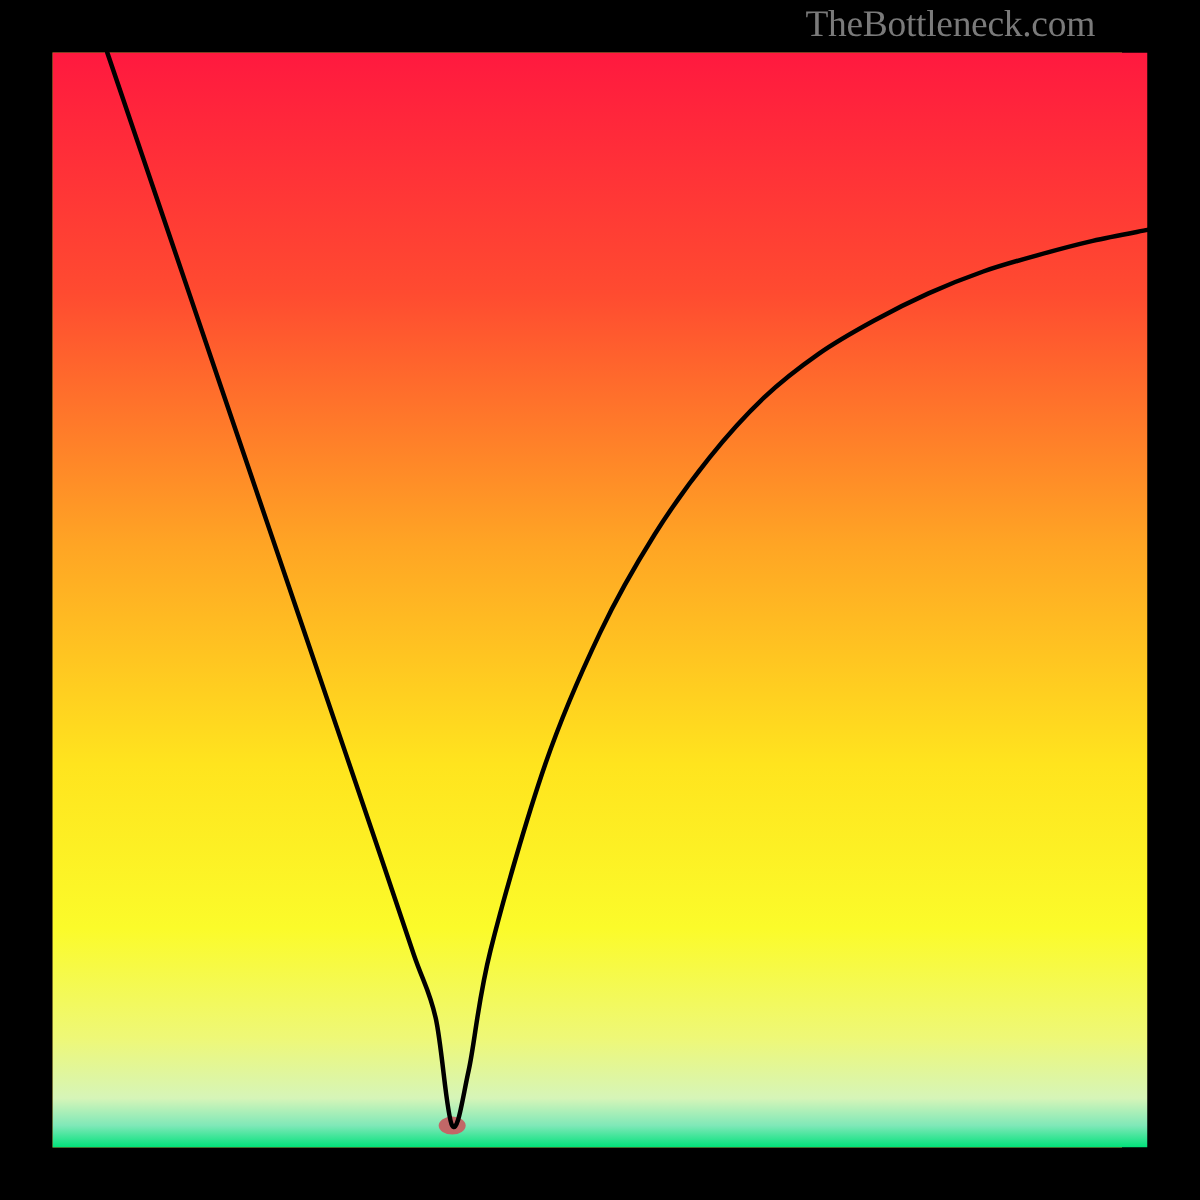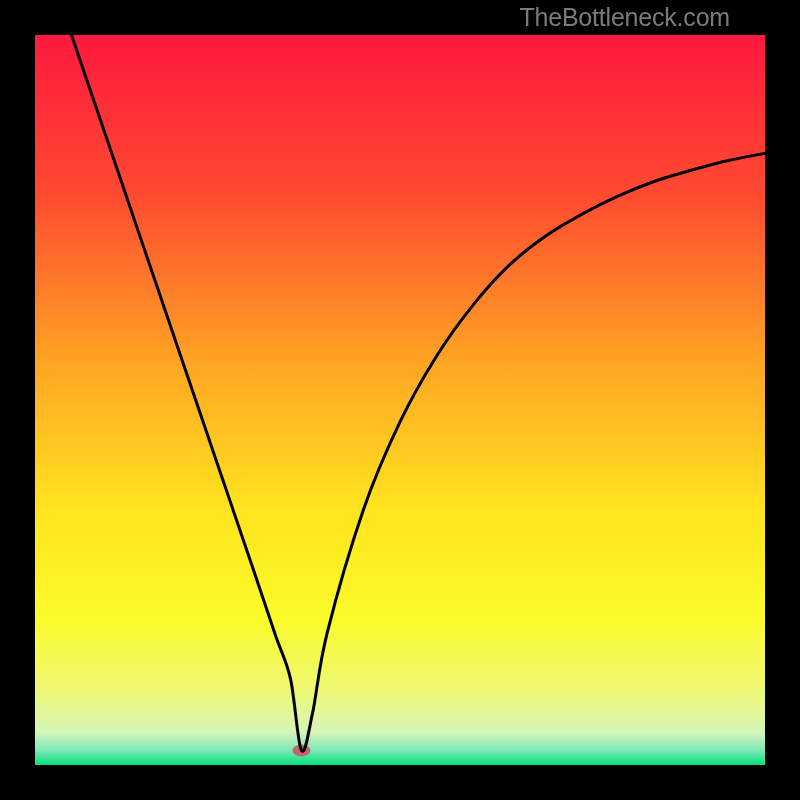--- a/index.html
+++ b/index.html
@@ -11,20 +11,21 @@
     overflow: hidden;
     font-family: Arial, Helvetica, sans-serif;
   }
   .frame {
     position: absolute;
     top: 0;
     left: 0;
     width: 748px;
     height: 800px;
     background: #fde047;
+    font-family: Liberation Serif, serif;
   }
   .watermark {
     position: absolute;
     top: 3px;
     right: 18px;
     color: #7a7a7a;
     font-size: 25px;
     font-weight: 400;
     letter-spacing: -0.2px;
     user-select: none;

